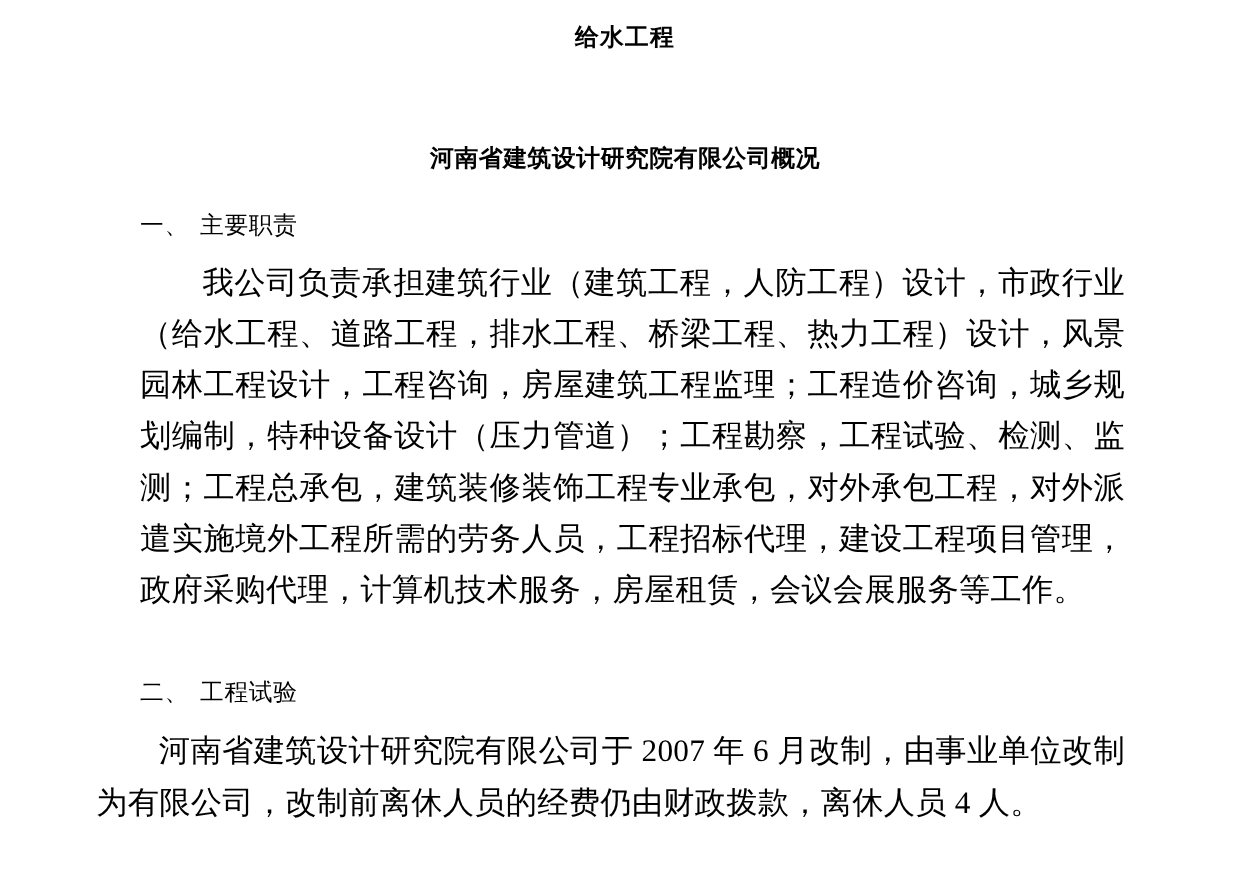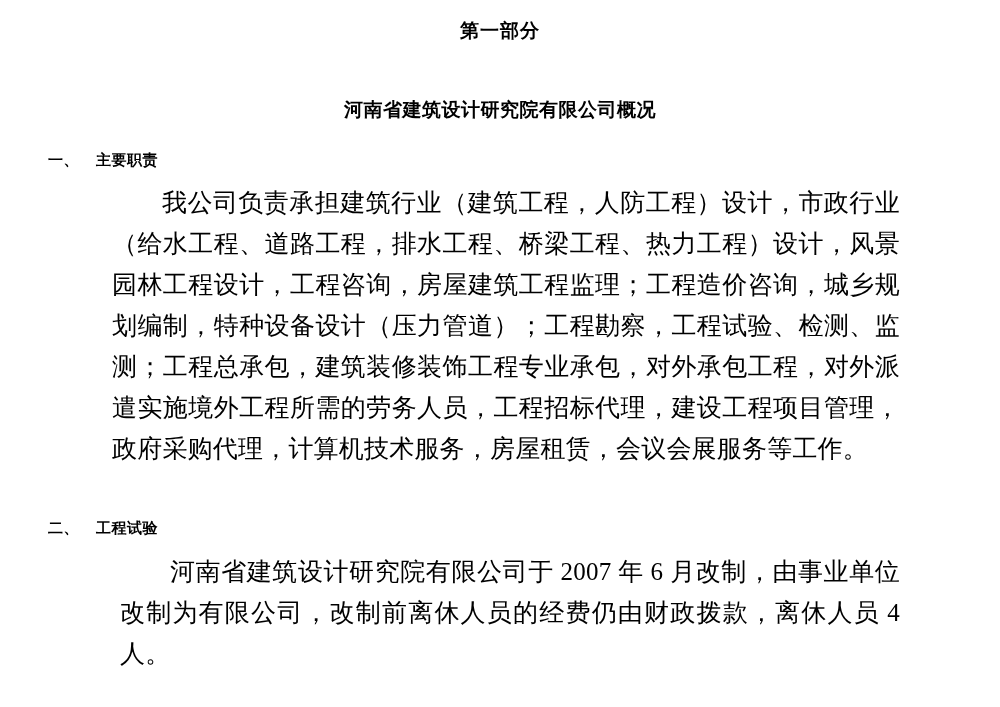--- a/index.html
+++ b/index.html
@@ -29,62 +29,62 @@
     letter-spacing: 1px;
     margin-top: 18px;
     margin-bottom: 0;
     line-height: 1.4;
   }
   .doc-subtitle {
     text-align: center;
     font-size: 19px;
     font-weight: bold;
     letter-spacing: 0.5px;
-    margin-top: 52px;
+    margin-top: 70px;
     margin-bottom: 0;
     line-height: 1.4;
   }
   .section-heading {
-    font-size: 15px;
-    font-weight: bold;
+    font-size: 19px;
+    font-weight: normal;
     margin-top: 26px;
-    margin-left: 48px;
+    margin-left: 112px;
     line-height: 1.5;
     letter-spacing: 0.5px;
   }
   .section-heading .num {
     display: inline-block;
     min-width: 48px;
   }
   .body-para {
     font-size: 25px;
     line-height: 41px;
     margin-top: 10px;
     margin-left: 112px;
     margin-right: 100px;
     text-align: justify;
     text-justify: inter-ideograph;
     text-indent: 2em;
     letter-spacing: 0.2px;
   }
   .body-para.second {
-    margin-left: 120px;
+    margin-left: 77px;
     margin-right: 100px;
     margin-top: 12px;
   }
   .spacer-lg {
     height: 22px;
   }
 </style>
 </head>
 <body>
 
 <div class="page">
 
-  <div class="doc-title">第一部分</div>
+  <div class="doc-title">给水工程</div>
 
   <div class="doc-subtitle">河南省建筑设计研究院有限公司概况</div>
 
   <div class="section-heading">
     <span class="num">一、</span><span>主要职责</span>
   </div>
 
   <div class="body-para">我公司负责承担建筑行业（建筑工程，人防工程）设计，市政行业（给水工程、道路工程，排水工程、桥梁工程、热力工程）设计，风景园林工程设计，工程咨询，房屋建筑工程监理；工程造价咨询，城乡规划编制，特种设备设计（压力管道）；工程勘察，工程试验、检测、监测；工程总承包，建筑装修装饰工程专业承包，对外承包工程，对外派遣实施境外工程所需的劳务人员，工程招标代理，建设工程项目管理，政府采购代理，计算机技术服务，房屋租赁，会议会展服务等工作。</div>
 
   <div class="spacer-lg"></div>

